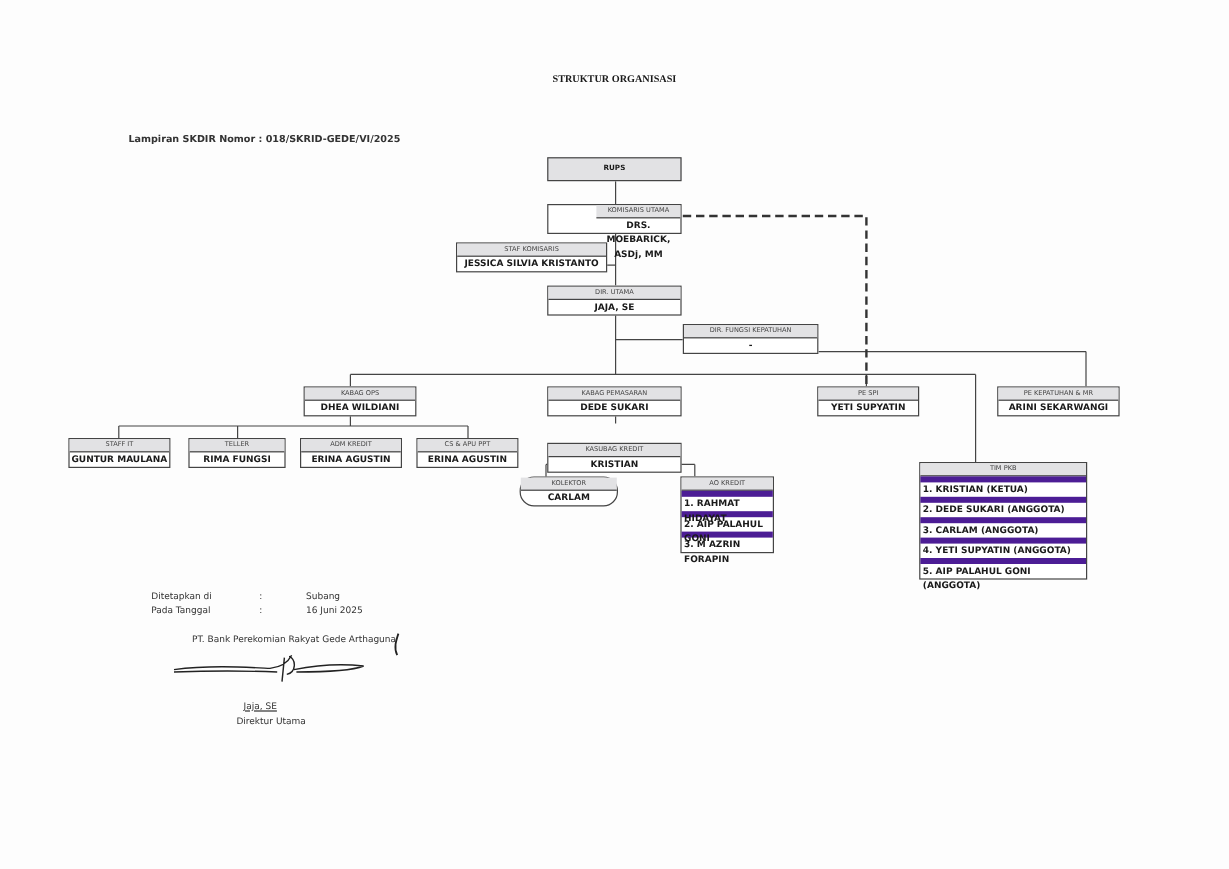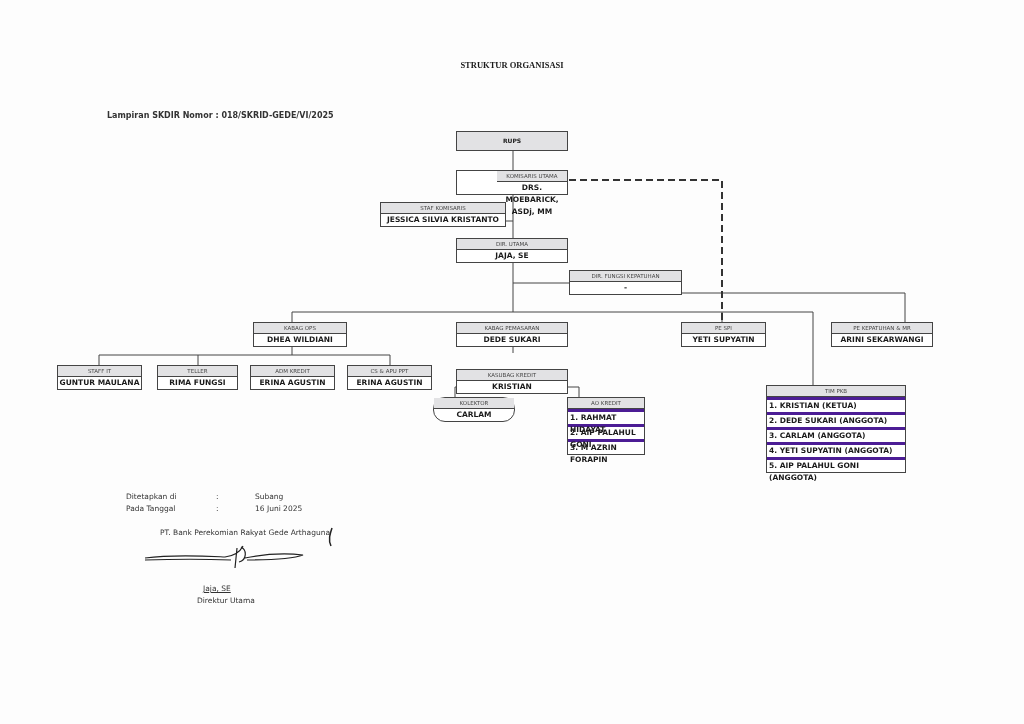--- a/index.html
+++ b/index.html
@@ -19,21 +19,21 @@
       position: absolute; border: 1px solid #444; background: #fff;
       font-family: "DejaVu Sans", sans-serif; box-sizing: border-box;
     }
     .box .hd {
       background: #e2e2e4; border-bottom: 1px solid #444;
       font-size: 5.5px; text-align: center; color: #444; height: 10px; line-height: 10px;
     }
     .box .nm {
       font-size: 7.5px; font-weight: bold; text-align: center; height: 12px; line-height: 12px;
     }
-    .box .nm.left { text-align: left; padding-left: 2px; border-top: 3px solid #4c1d95; }
+    .box .nm.left { text-align: left; padding-left: 2px; border-top: 5px solid #4c1d95; }
     .box .nm.left:first-of-type { border-top: none; }
     .rups {
       position: absolute; left: 456px; top: 131px; width: 112px; height: 20px;
       background: #e2e2e4; border: 1px solid #444; box-sizing: border-box;
       font-size: 6px; font-weight: bold; text-align: center; line-height: 18px;
       font-family: "DejaVu Sans", sans-serif;
     }
     .foot { position: absolute; font-size: 7.5px; font-family: "DejaVu Sans", sans-serif; color: #333; }
     .sig { position: absolute; left: 140px; top: 543px; }
   </style>

